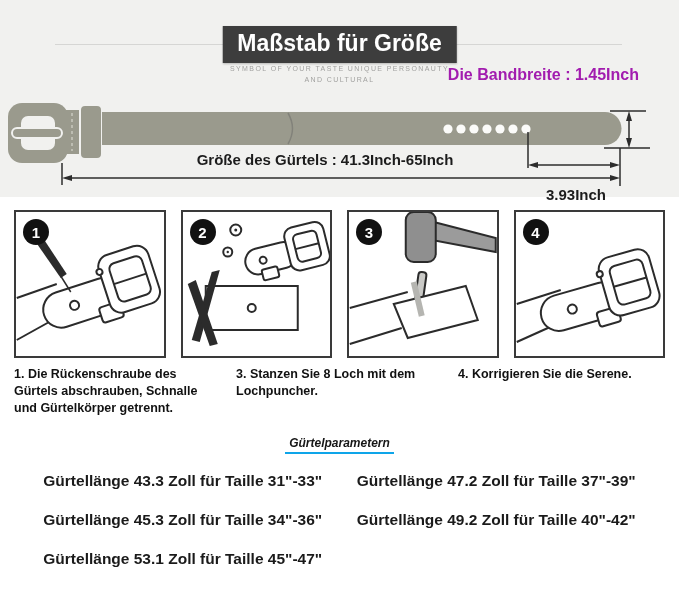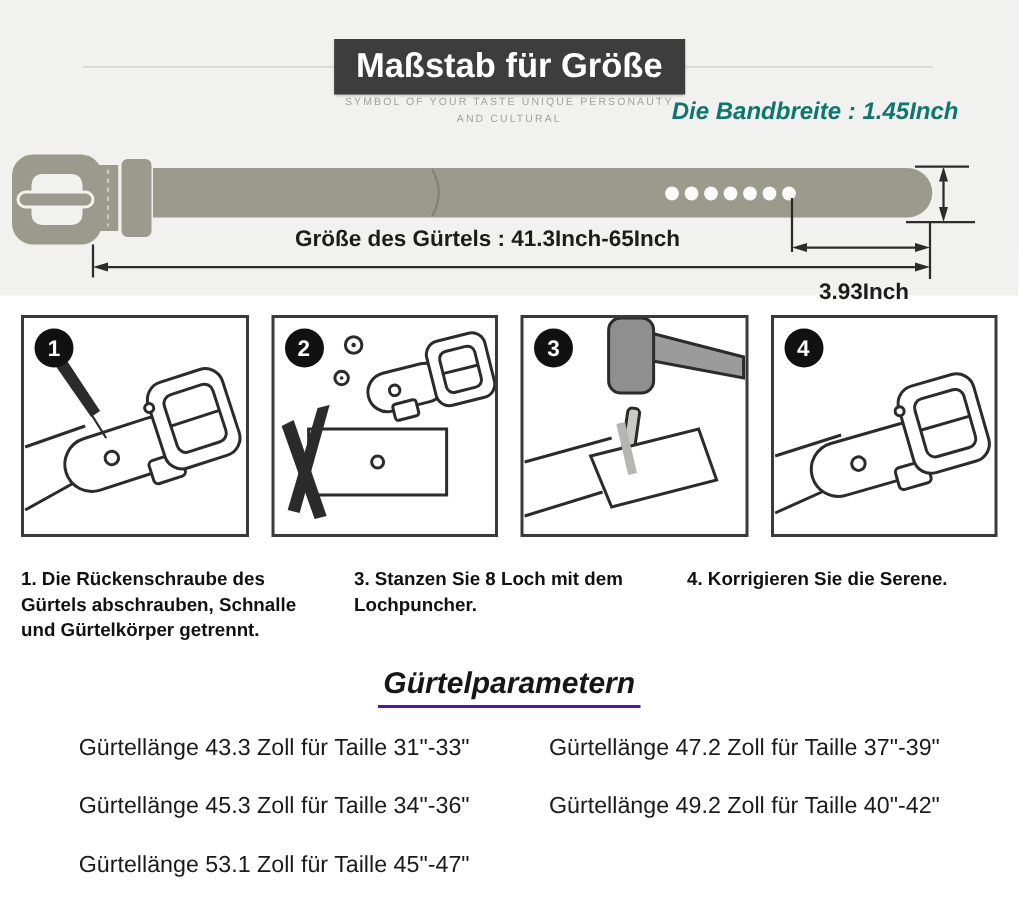--- a/index.html
+++ b/index.html
@@ -9,44 +9,44 @@
 
   
   .hero { position:relative; width:679px; height:197px; background:#f1f1ef; }
   .deco-line { position:absolute; left:55px; right:57px; top:44px; height:1px; background:#d6d6d4; }
   .title-box { position:absolute; left:50%; top:26px; transform:translateX(-50%);
                background:#3d3d3d; color:#fff; font-size:23px; font-weight:bold;
                padding:4px 15px 6px; white-space:nowrap; box-shadow:0 1px 2px rgba(0,0,0,.25); }
   .tagline { position:absolute; left:50%; top:64px; transform:translateX(-50%);
              width:300px; text-align:center; font-size:7px; letter-spacing:1.4px;
              color:#a2a2a0; line-height:1.5; }
-  .bandwidth { position:absolute; top:66px; right:40px; font-size:16px; font-weight:600; color:#0f766e;font-style:italic; }
+  .bandwidth { position:absolute; top:66px; right:40px; font-size:16px; font-weight:600; color:#a21caf; }
   .belt-svg { position:absolute; left:0; top:0; }
   .dim-label { position:absolute; font-weight:600; color:#1c1c1c; text-align:center; }
   .len-label { top:151px; left:160px; width:330px; font-size:15px; }
   .tip-label { top:142px; left:534px; width:84px; font-size:15px;margin-top:44px; }
 
   
   .panels, .steps-row { display:flex; gap:15px; padding:0 14px; }
   .panels { margin-top:13px; }
   .panel { position:relative; flex:1; height:148px; border:2px solid #3a3a3a; background:#fff; }
   .badge { position:absolute; top:7px; left:7px; width:26px; height:26px; border-radius:50%;
            background:#111; color:#fff; font-size:15px; font-weight:bold;
            display:flex; align-items:center; justify-content:center; }
   .panel svg { display:block; width:100%; height:100%; }
 
-  .steps-row { margin-top:20px; }
+  .steps-row { margin-top:8px; }
   .step-text { flex:1; font-size:12.5px; font-weight:bold; line-height:1.35; color:#111; }
 
   
   .param-heading-wrap { text-align:center; margin-top:16px; }
-  .param-heading { display:inline-block; font-size:20px; font-weight:bold; font-style:italic;
-                   border-bottom:2px solid #4c1d95; padding:0 4px 2px; }
+  .param-heading { display:inline-block; font-size:12px; font-weight:bold; font-style:italic;
+                   border-bottom:2px solid #0ea5e9; padding:0 4px 2px; }
   .param-grid { display:grid; grid-template-columns:1fr 1fr; row-gap:21px;
-                margin-top:18px; padding:0 26px; }
+                margin-top:18px; padding:0 26px;font-weight:bold; }
   .param-cell { text-align:center; font-size:15.5px; color:#1a1a1a; }
 </style>
 </head>
 <body>
 
 <div class="canvas">
 
   <div class="hero">
 
     <svg class="belt-svg" width="679" height="197" viewBox="0 0 679 197">

